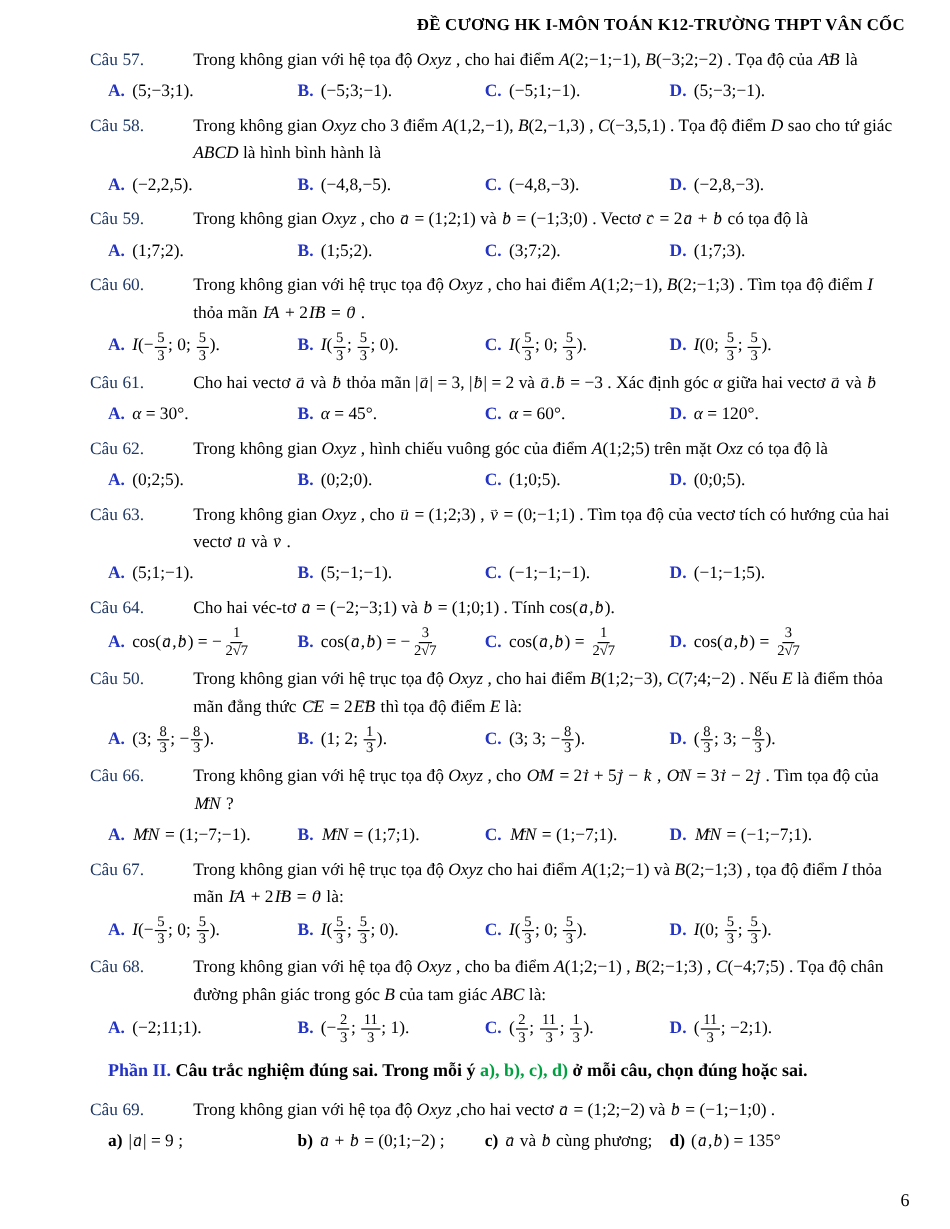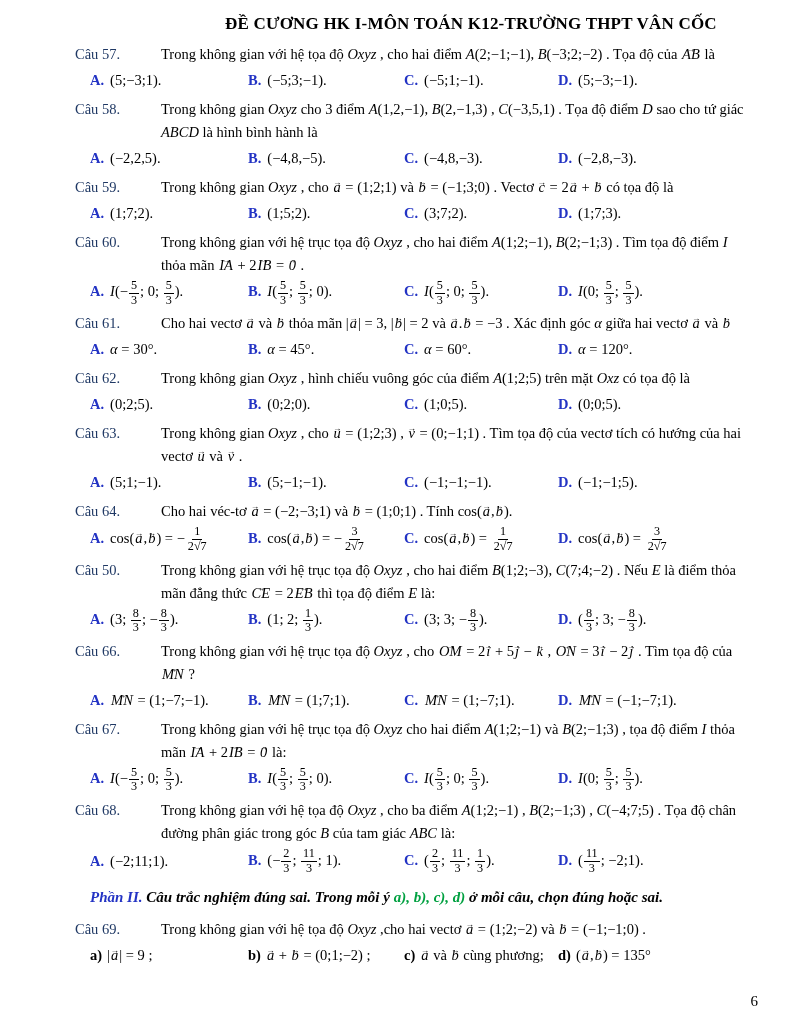--- a/index.html
+++ b/index.html
@@ -9,21 +9,21 @@
   }
   *{margin:0;padding:0;box-sizing:border-box;}
   html,body{background:#ffffff;}
   body{
     width:792px;height:1024px;overflow:hidden;
     font-family:"Liberation Serif","DejaVu Serif",serif;
     font-size:14.5px;color:#000;
   }
   .page{position:relative;width:792px;height:1024px;padding:14px 38px 0 75px;}
   .hdr{
-    font-weight:bold;font-size:17px;text-align:left;
+    font-weight:bold;font-size:14px;text-align:right;
     padding-left:150px;margin-bottom:9px;letter-spacing:0.2px;
   }
   .q{position:relative;margin-bottom:5px;}
   .qlabel{
     position:absolute;left:0;top:0;width:62px;
     color:var(--label_navy);font-weight:normal;line-height:23px;
   }
   .qstmt{margin-left:86px;line-height:23px;min-height:23px;}
   .opts{
     display:grid;grid-template-columns:158px 156px 154px auto;
@@ -36,21 +36,21 @@
   .vec::after{
     content:"\2192";position:absolute;left:50%;top:-0.60em;
     transform:translateX(-50%);font-size:0.58em;font-style:normal;
   }
   .frac{
     display:inline-flex;flex-direction:column;align-items:center;
     vertical-align:middle;line-height:1.12;font-size:0.84em;margin:0 1px;
   }
   .fn{border-bottom:1px solid #000;padding:0 2px;}
   .fd{padding:0 2px;}
-  .p2{margin:14px 0 12px 15px;font-weight:bold;font-size:15px;font-style:italic;}
+  .p2{margin:14px 0 12px 15px;font-weight:bold;font-size:15px;}
   .p2 .blue{color:var(--option_blue);}
   .p2 .grn{color:var(--green);}
   .q69 .ilet{font-weight:bold;margin-right:5px;}
   .pagenum{position:absolute;right:34px;bottom:14px;font-size:15px;}
 </style>
 </head>
 <body>
 
 <div class="page">
 

